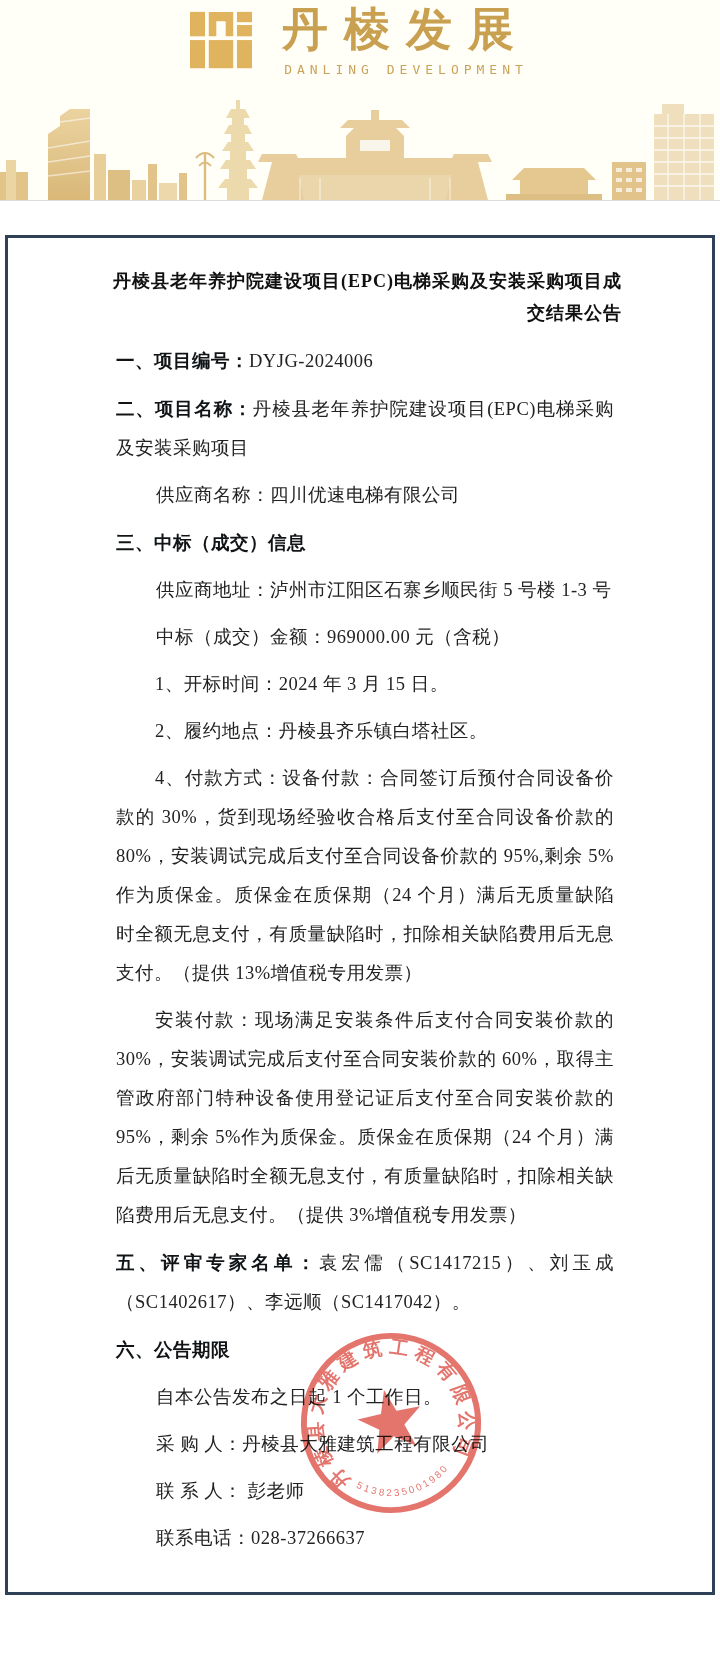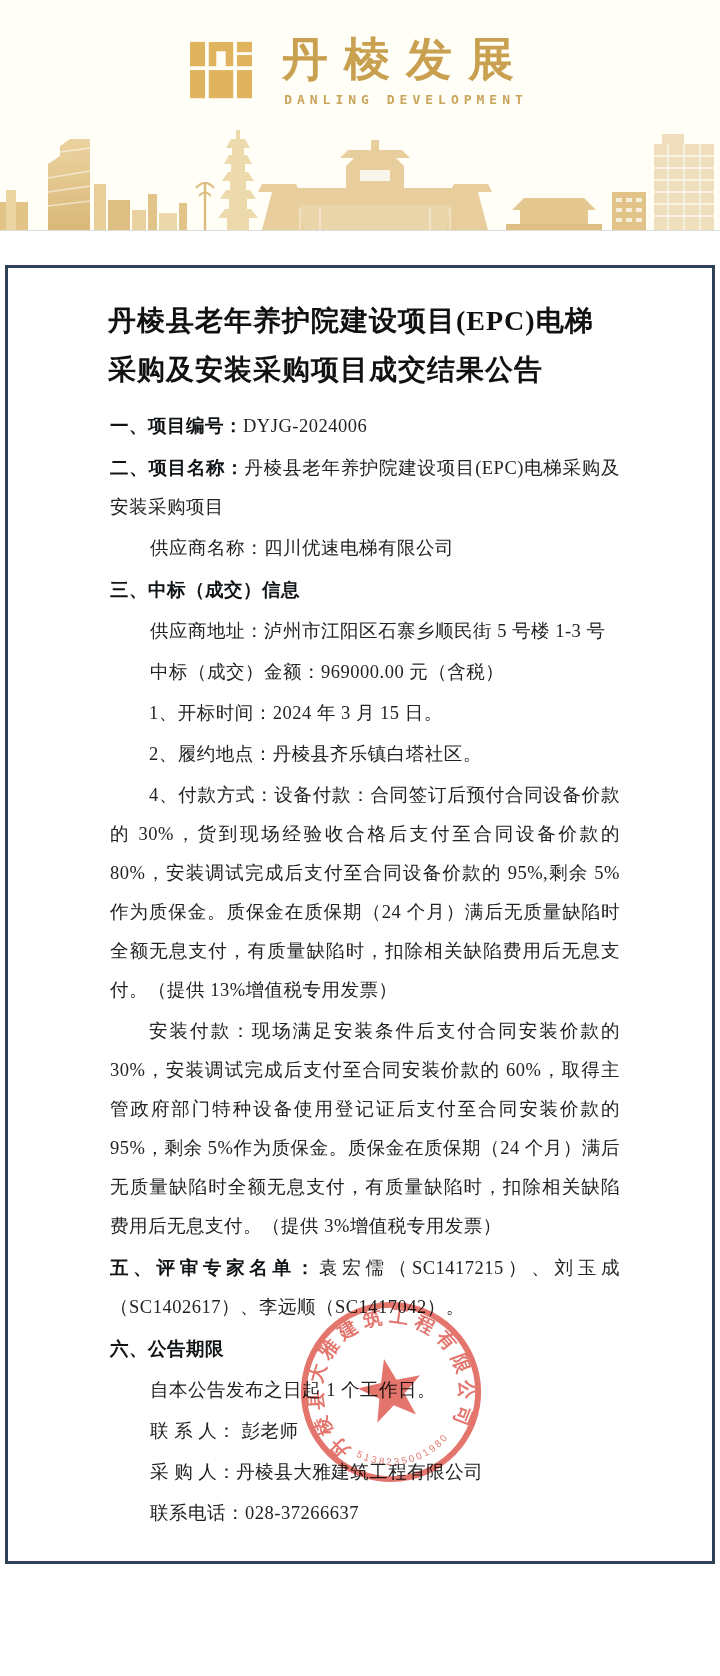--- a/index.html
+++ b/index.html
@@ -7,21 +7,20 @@
     width:720px;
     background:#ffffff;
     font-family:"Liberation Serif","DejaVu Serif",serif;
     color:#222;
   }
   
   .banner{
     background:#FFFEF7;
     border-bottom:1px solid #dcdcdc;
     position:relative;
-    padding-top:30px;
   }
   .brand-row{
     display:flex;
     align-items:center;
     justify-content:center;
     gap:30px;
     height:82px;
   }
   .logo-icon{display:block;}
   .brand-cn{
@@ -34,49 +33,48 @@
     white-space:nowrap;
   }
   .brand-en{
     font-family:"DejaVu Sans Mono","Liberation Mono",monospace;
     font-size:13px;
     letter-spacing:5px;
     color:#CBA45B;
     margin-top:6px;
     text-align:center;
     white-space:nowrap;
-    font-weight:bold;
   }
   .skyline{display:block;width:720px;height:104px;margin-top:14px;}
   
   .doc-wrap{padding:34px 5px 0;background:#fff;}
   .doc-box{
     border:3px solid #2e4156;
     background:#fff;
     padding:18px 90px 26px 100px;
     position:relative;
     min-height:1270px;
     box-sizing:border-box;
   }
   .doc-title{
     font-family:"Liberation Serif","DejaVu Serif",serif;
     font-weight:700;
-    font-size:28px;
+    font-size:18px;
     line-height:1.75;
     color:#111;
-    text-align:left;
+    text-align:right;
     margin:10px 0 12px;
     letter-spacing:1px;
   }
   .doc-body{
     font-size:18.5px;
     line-height:39px;
     letter-spacing:.5px;
   }
-  .line{margin:2px;text-align:justify;}
+  .line{margin:8px;text-align:justify;}
   .lbl{
     font-family:"Liberation Sans","DejaVu Sans",sans-serif;
     font-weight:700;
     color:#101417;
   }
   .sub{padding-left:40px;}
   .para{text-indent:39px;}
   
   .seal{
     position:absolute;
@@ -218,22 +216,22 @@
           <p class="line h"><b class="lbl">三、中标（成交）信息</b></p>
           <p class="line sub"><span>供应商地址：泸州市江阳区石寨乡顺民街 5 号楼 1-3 号</span></p>
           <p class="line sub"><span>中标（成交）金额：969000.00 元（含税）</span></p>
           <p class="line para"><span>1、开标时间：2024 年 3 月 15 日。</span></p>
           <p class="line para"><span>2、履约地点：丹棱县齐乐镇白塔社区。</span></p>
           <p class="line para"><span>4、付款方式：设备付款：合同签订后预付合同设备价款的 30%，货到现场经验收合格后支付至合同设备价款的 80%，安装调试完成后支付至合同设备价款的 95%,剩余 5%作为质保金。质保金在质保期（24 个月）满后无质量缺陷时全额无息支付，有质量缺陷时，扣除相关缺陷费用后无息支付。（提供 13%增值税专用发票）</span></p>
           <p class="line para"><span>安装付款：现场满足安装条件后支付合同安装价款的 30%，安装调试完成后支付至合同安装价款的 60%，取得主管政府部门特种设备使用登记证后支付至合同安装价款的 95%，剩余 5%作为质保金。质保金在质保期（24 个月）满后无质量缺陷时全额无息支付，有质量缺陷时，扣除相关缺陷费用后无息支付。（提供 3%增值税专用发票）</span></p>
           <p class="line h"><b class="lbl">五、评审专家名单：</b><span>袁宏儒（SC1417215）、刘玉成（SC1402617）、李远顺（SC1417042）。</span></p>
           <p class="line h"><b class="lbl">六、公告期限</b></p>
           <p class="line sub"><span>自本公告发布之日起 1 个工作日。</span></p>
+          <p class="line sub"><span>采 购 人：丹棱县大雅建筑工程有限公司</span></p>
           <p class="line sub"><span>联 系 人： 彭老师</span></p>
-          <p class="line sub"><span>采 购 人：丹棱县大雅建筑工程有限公司</span></p>
           <p class="line sub"><span>联系电话：028-37266637</span></p>
         </div>
 
       <svg class="seal" viewBox="-100 -100 200 200" aria-hidden="true">
         <g transform="rotate(-12)" opacity="0.82">
           <circle r="88" fill="none" stroke="#DD574E" stroke-width="6"></circle>
           <polygon points="0,-34 8,-11 32.3,-10.5 12.9,4.2 20,27.5 0,13.6 -20,27.5 -12.9,4.2 -32.3,-10.5 -8,-11" fill="#DD574E"></polygon>
           <path id="sealArcTop" d="M -49.5,49.5 A 70,70 0 1 1 49.5,49.5" fill="none"></path>
           <path id="sealArcBottom" d="M -47,57 A 74,74 0 0 0 47,57" fill="none"></path>
           <text font-size="19" letter-spacing="6" fill="#DD574E" font-family="Liberation Sans, DejaVu Sans, sans-serif" font-weight="700">

